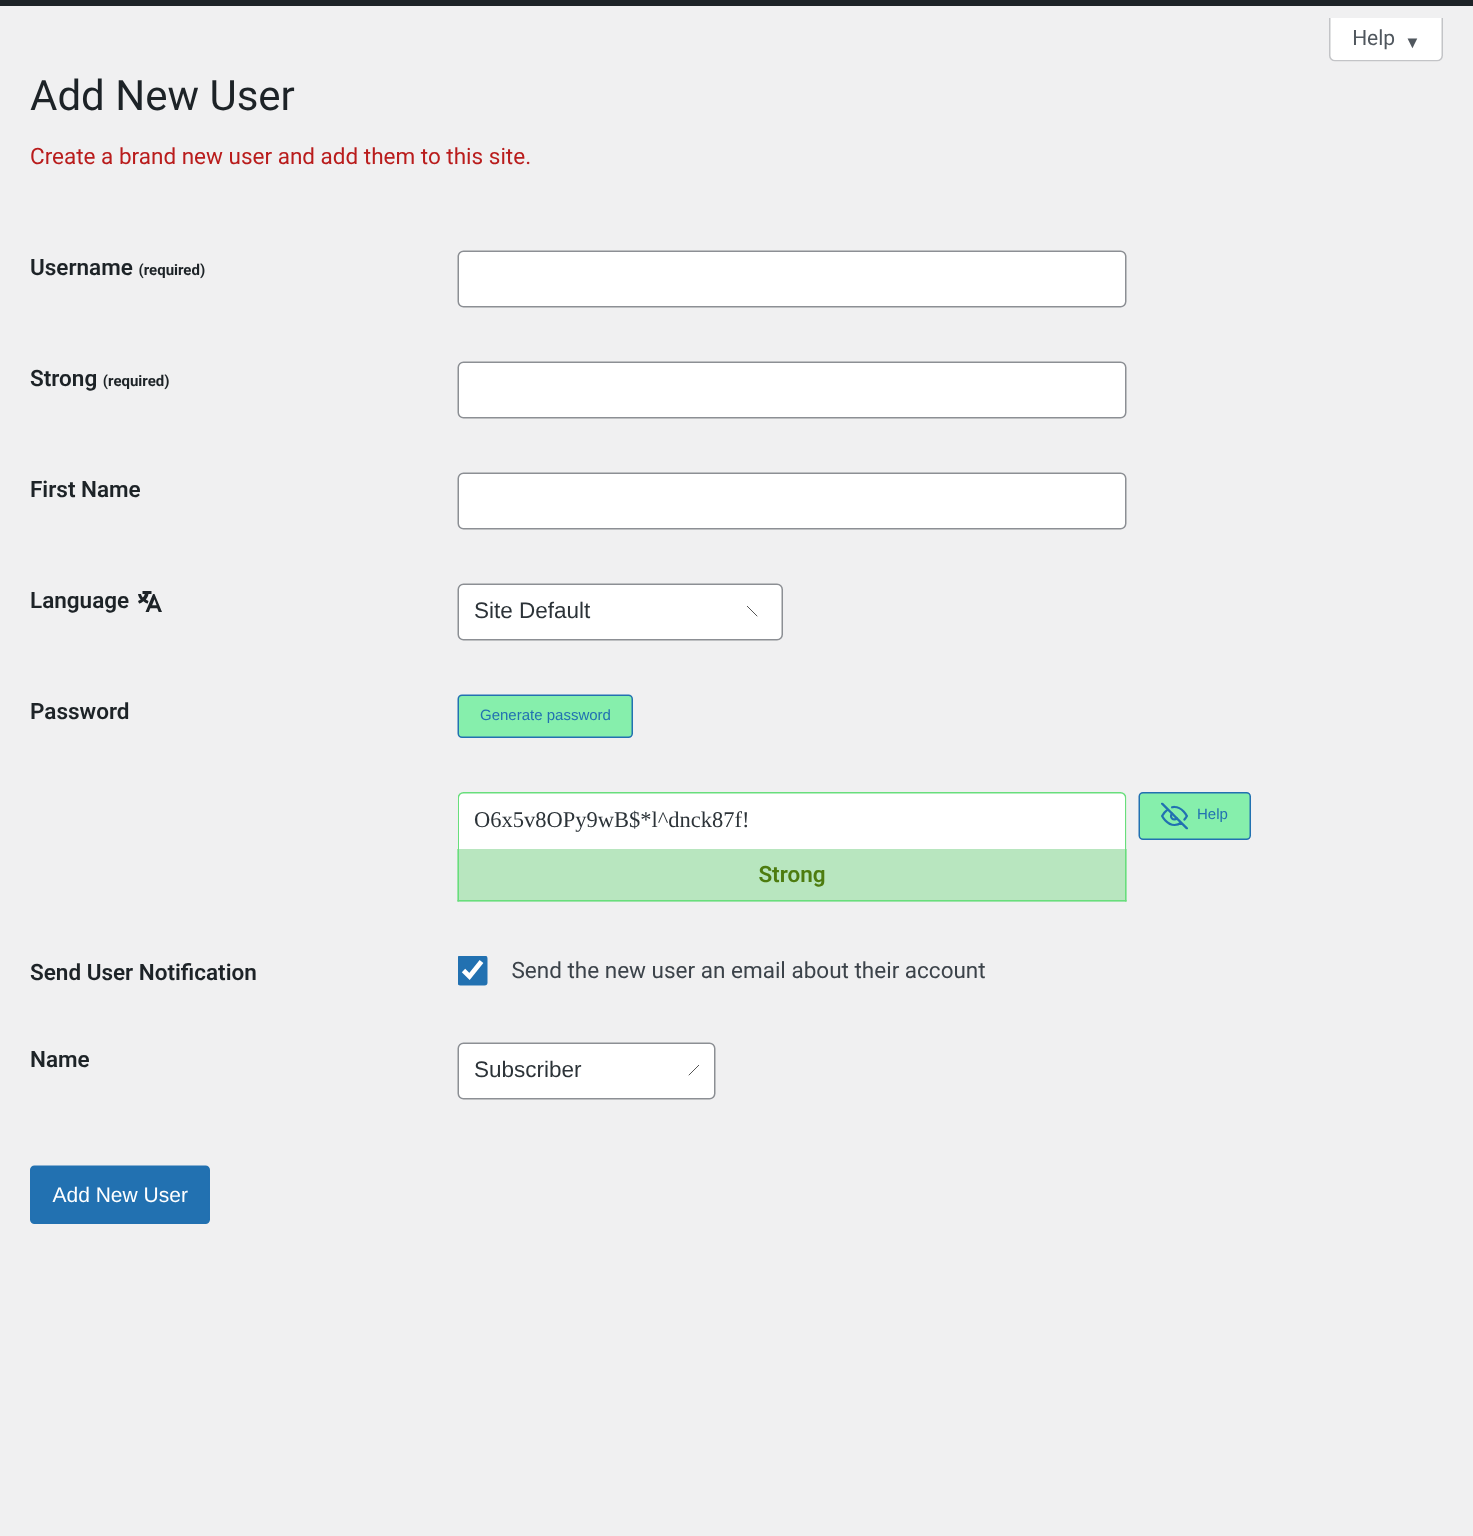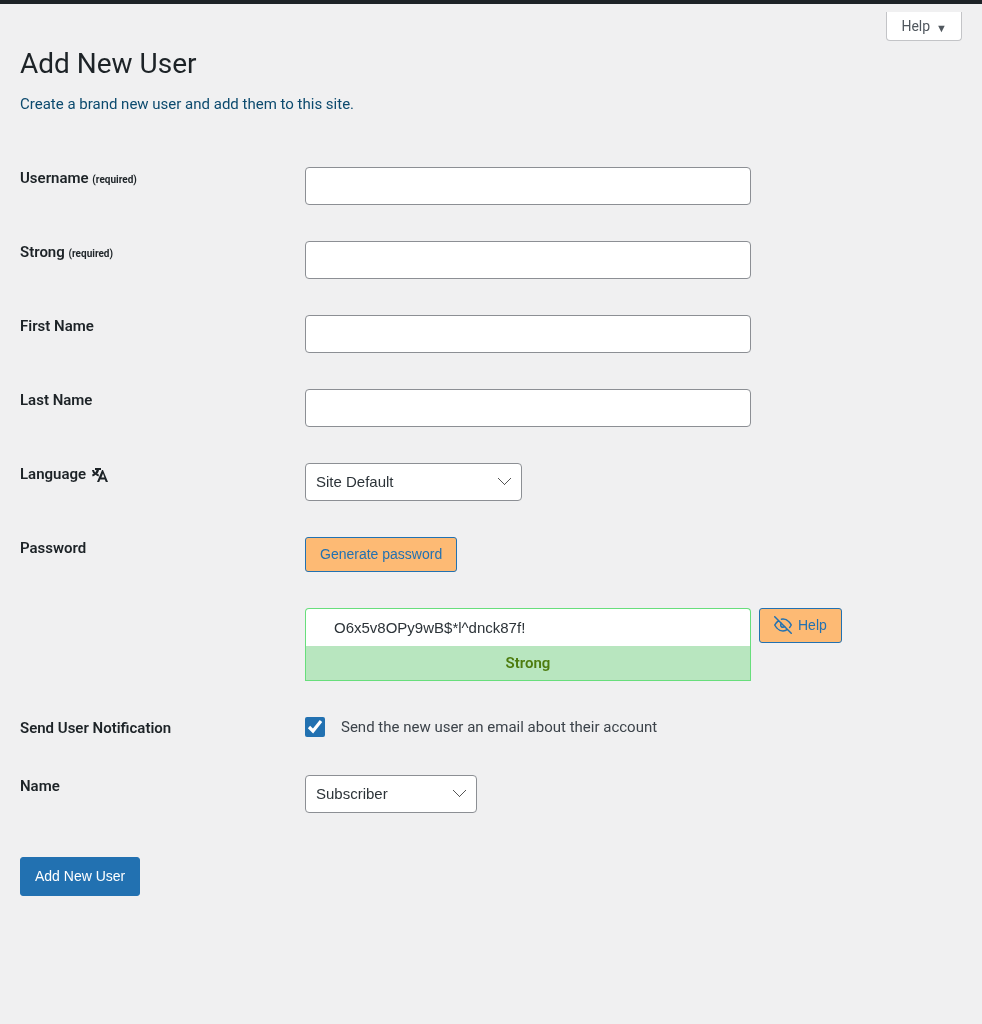--- a/index.html
+++ b/index.html
@@ -3,33 +3,33 @@
 <meta charset="utf-8">
 <style>
 *{box-sizing:border-box;margin:0;padding:0}
 body{font-family:-apple-system,BlinkMacSystemFont,"Segoe UI",Roboto,Helvetica,Arial,sans-serif;font-size:15px;color:#1d2327;background:#f0f0f1;width:982px}
 .topbar{height:4px;background:#1d2327}
 .wrap{padding:8px 20px 40px}
 .help-wrap{display:flex;justify-content:flex-end;margin-bottom:0}
 .help-tab{background:#fff;border:1px solid #c3c4c7;border-top:none;border-radius:0 0 4px 4px;padding:6px 14px;font-size:14px;color:#50575e;cursor:pointer;display:flex;align-items:center;gap:6px}
 .help-tab .caret{font-size:11px;line-height:1;transform:translateY(2px)}
 h1.page-title{font-size:28px;font-weight:400;color:#1d2327;margin:6px 0 14px;line-height:1.2}
-p.desc{font-size:15px;color:#0c4a6e;margin-bottom:36px}
+p.desc{font-size:15px;color:#b91c1c;margin-bottom:36px}
 .form-table{width:100%;border-collapse:collapse}
 .form-table th{width:285px;text-align:left;vertical-align:top;padding:20px 10px 20px 0;font-weight:600;font-size:15px;color:#1d2327}
 .form-table td{padding:18px 10px 18px 0;vertical-align:top}
 .req{font-weight:700;font-size:10px}
 .regular-text{width:446px;height:38px;padding:0 10px;border:1px solid #8c8f94;border-radius:4px;background:#fff;font-size:15px;color:#2c3338}
 select.lang{width:217px;height:38px;padding:0 30px 0 10px;border:1px solid #8c8f94;border-radius:4px;background:#fff;font-size:15px;color:#2c3338;appearance:none;-webkit-appearance:none;background-image:linear-gradient(45deg,transparent 48%,#555 48%,#555 52%,transparent 52%),linear-gradient(-45deg,transparent 48%,#555 48%,#555 52%,transparent 52%);background-position:right 16px center,right 10px center;background-size:7px 7px,7px 7px;background-repeat:no-repeat}
 select.lang.role{width:172px}
-.button{display:inline-flex;align-items:center;gap:6px;padding:6px 14px;border:1px solid #2271b1;border-radius:3px;background:#fdba74;color:#2271b1;font-size:14px;cursor:pointer;line-height:1.5}
+.button{display:inline-flex;align-items:center;gap:6px;padding:6px 14px;border:1px solid #2271b1;border-radius:3px;background:#86efac;color:#2271b1;font-size:10px;cursor:pointer;line-height:1.5}
 .button.primary{background:#2271b1;color:#fff;border-color:#2271b1;padding:8px 14px;font-size:14px}
 .password-row{display:flex;align-items:flex-start;gap:8px}
 .password-box{width:446px}
-.password-input{width:100%;height:38px;padding:0 28px;border:1px solid #68de7c;border-radius:4px 4px 0 0;background:#fff;font-family:Liberation Sans, sans-serif;font-size:15px;color:#2c3338;border-bottom:none}
+.password-input{width:100%;height:38px;padding:0 10px;border:1px solid #68de7c;border-radius:4px 4px 0 0;background:#fff;font-family:Liberation Serif, serif;font-size:15px;color:#2c3338;border-bottom:none}
 .strength{height:35px;display:flex;align-items:center;justify-content:center;background:#b8e6bf;border:1px solid #68de7c;border-top:none;font-weight:600;color:#4d7c0f;font-size:15px}
 .hide-btn-wrap{padding-top:0}
 .translate-icon{display:inline-flex;vertical-align:middle;margin-left:2px}
 .eyeslash{display:inline-flex}
 .check-row{display:flex;align-items:center;gap:16px}
 input[type=checkbox].wp-check{width:20px;height:20px;border:1px solid #2271b1;border-radius:4px;accent-color:#2271b1;cursor:pointer}
 .check-label{font-size:15px;color:#3c434a}
 .submit-row{margin-top:26px}
 </style>
 </head>
@@ -58,24 +58,20 @@
     </tr>
     <tr>
       <th>
         <span>Strong</span>
         <span class="req">(required)</span>
       </th>
       <td><input type="text" class="regular-text" value="" style=""></td>
     </tr>
     <tr>
       <th><span>First Name</span></th>
-      <td><input type="text" class="regular-text" value="" style=""></td>
-    </tr>
-    <tr>
-      <th><span>Last Name</span></th>
       <td><input type="text" class="regular-text" value="" style=""></td>
     </tr>
     <tr>
       <th>
         <span>Language</span>
         <span class="translate-icon">
           <svg width="20" height="20" viewBox="0 0 20 20" fill="#1d2327">
                 <path d="M3 3h6v2H7c-.2 1.4-.9 2.7-1.8 3.7.5.4 1.1.7 1.8.9l-.5 1.8c-1.1-.3-2.1-.9-2.9-1.6-.8.7-1.8 1.3-2.9 1.6L0 9.6c.7-.2 1.3-.5 1.8-.9C.9 7.7.2 6.4 0 5H2c.2.9.6 1.7 1.2 2.4C3.9 6.7 4.3 5.9 4.5 5H3V3zm8 2l5 12h-2.2l-1-2.5h-4.6L7.2 17H5l5-12h1zm-1.9 7.5h3.3L11 8.5l-1.6 4z"></path>
               </svg>
         </span>

